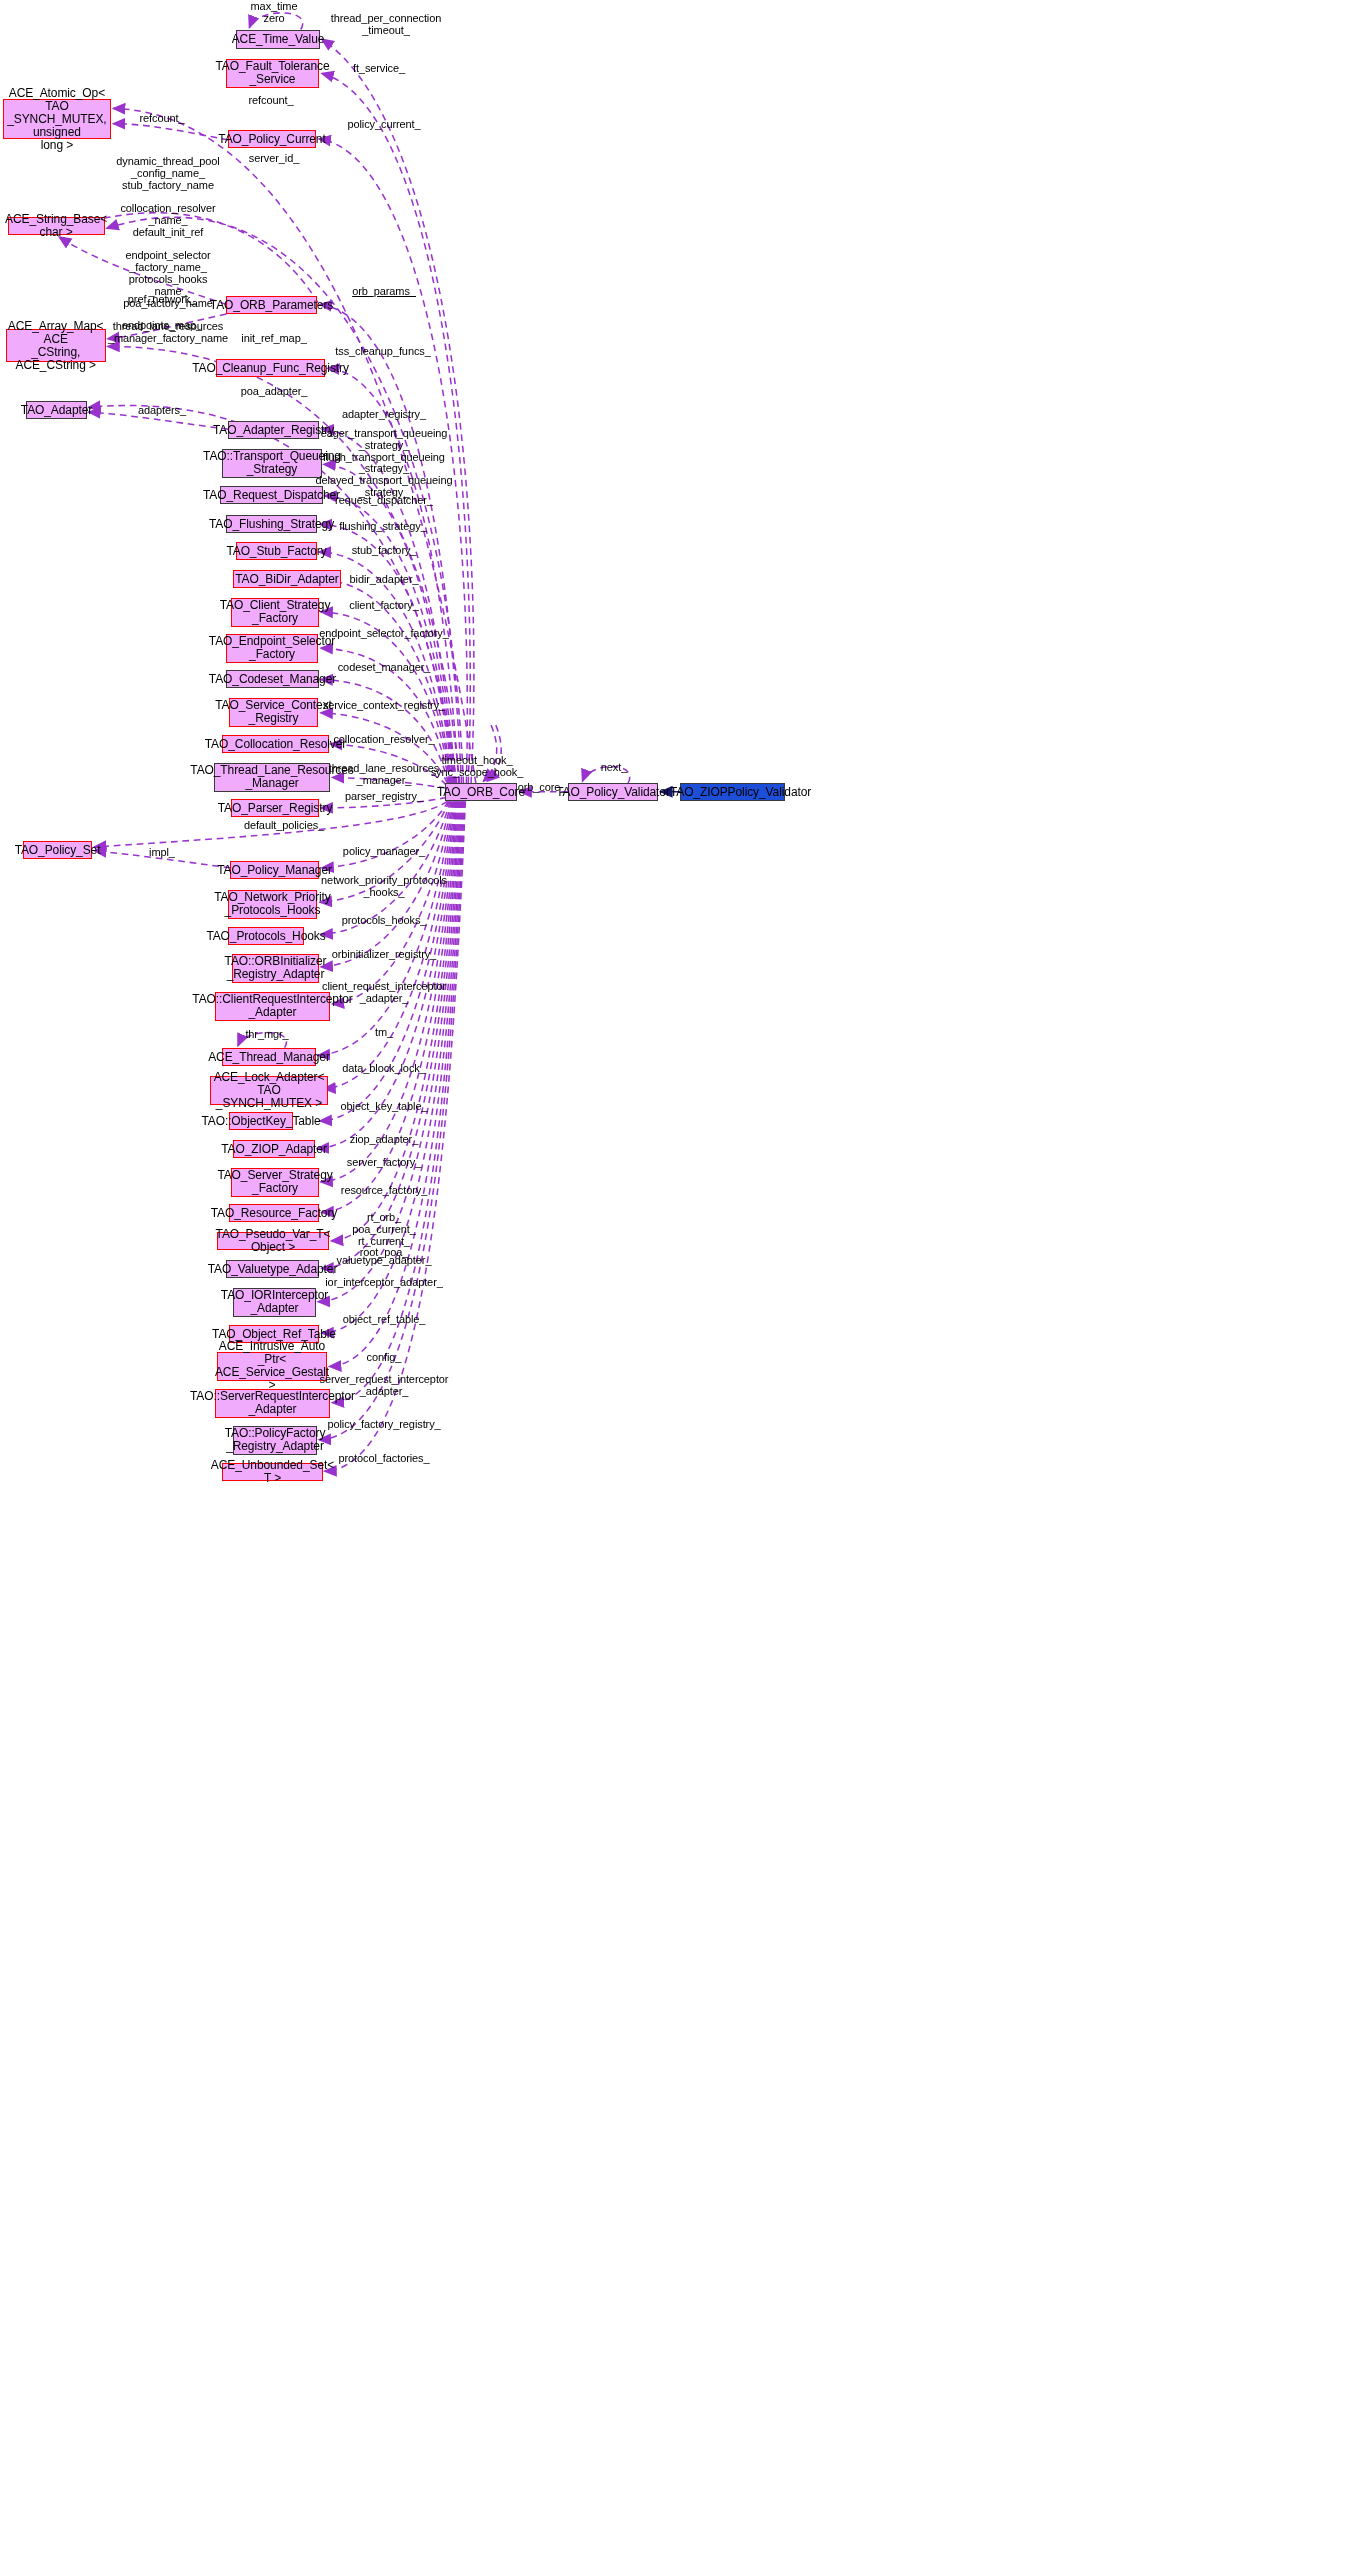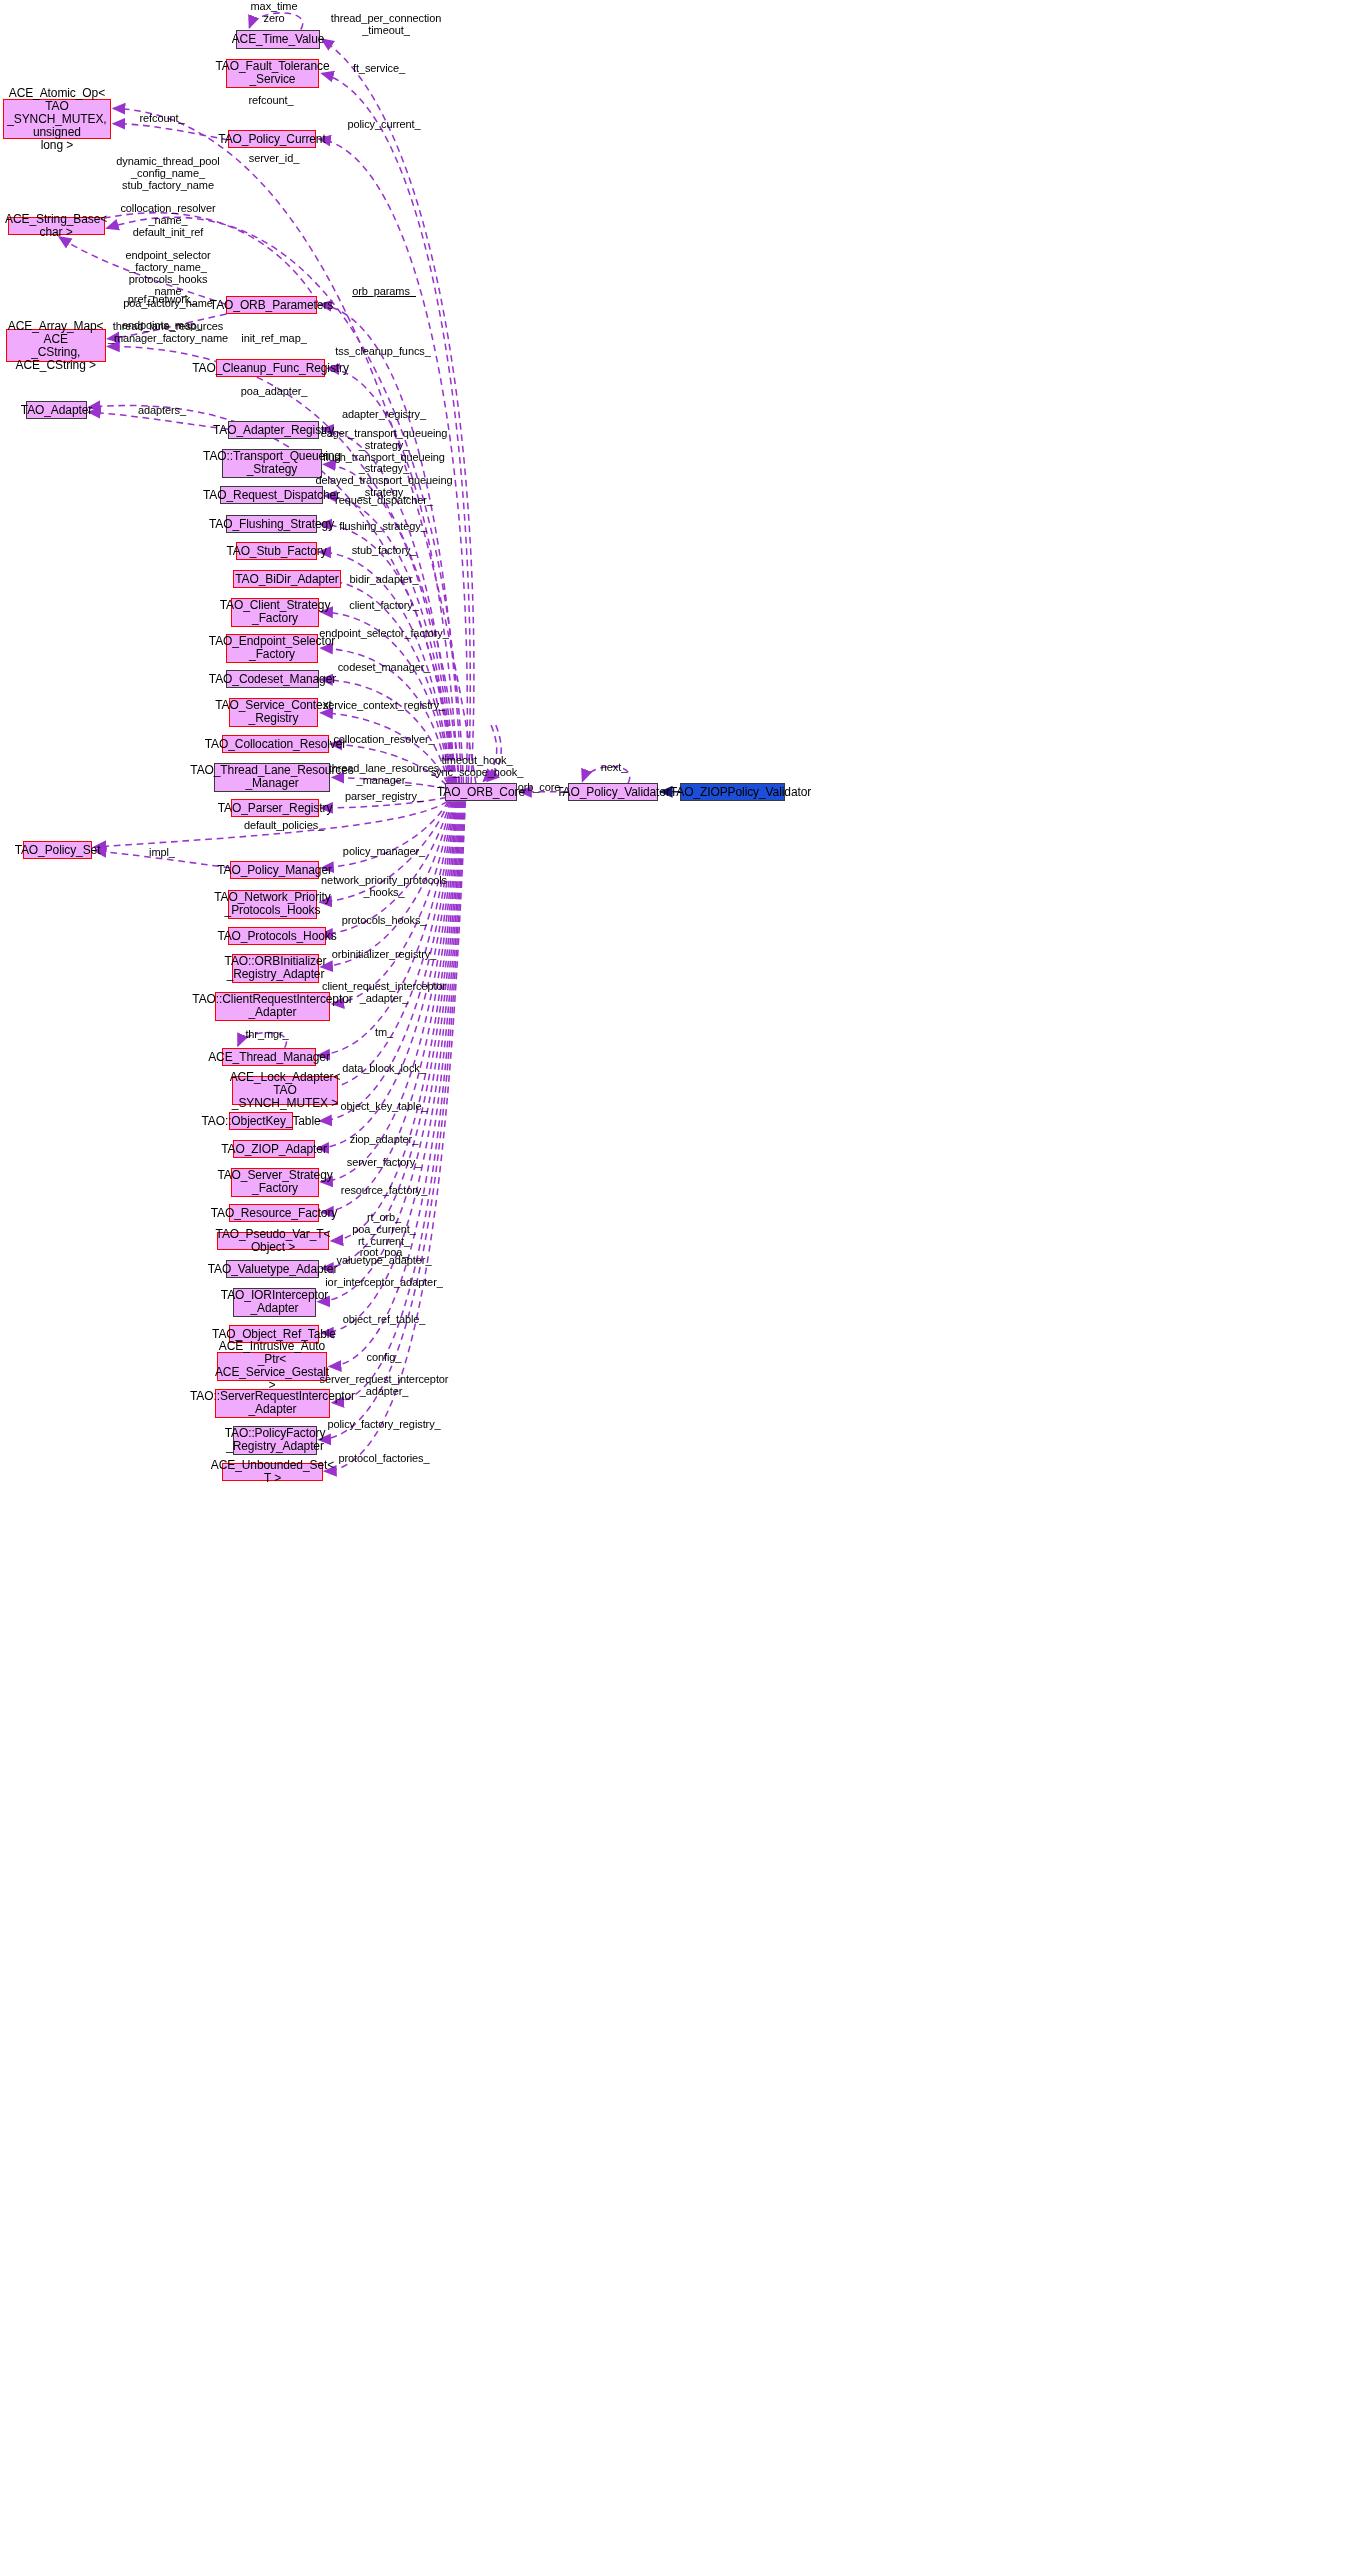--- a/index.html
+++ b/index.html
@@ -196,27 +196,27 @@
       <div class="node red" style="left: 229px; top: 698px; width: 89px; height: 28.5px;">TAO_Service_Context
 _Registry</div>
       <div class="node red" style="left: 222px; top: 735px; width: 107px; height: 18px;">TAO_Collocation_Resolver</div>
       <div class="node dark" style="left: 214px; top: 763px; width: 116px; height: 28.5px;">TAO_Thread_Lane_Resources
 _Manager</div>
       <div class="node red" style="left: 231px; top: 799px; width: 88px; height: 18px;">TAO_Parser_Registry</div>
       <div class="node red" style="left: 23px; top: 841px; width: 69px; height: 18px;">TAO_Policy_Set</div>
       <div class="node red" style="left: 230px; top: 861px; width: 89px; height: 18px;">TAO_Policy_Manager</div>
       <div class="node red" style="left: 228px; top: 890px; width: 89px; height: 28.5px;">TAO_Network_Priority
 _Protocols_Hooks</div>
-      <div class="node red" style="left: 228px; top: 927px; width: 98px; height: 18px;">TAO_Protocols_Hooks</div>
+      <div class="node red" style="left: 228px; top: 927px; width: 76px; height: 18px;">TAO_Protocols_Hooks</div>
       <div class="node red" style="left: 232px; top: 954px; width: 87px; height: 28.5px;">TAO::ORBInitializer
 _Registry_Adapter</div>
       <div class="node red" style="left: 215px; top: 992px; width: 115px; height: 28.5px;">TAO::ClientRequestInterceptor
 _Adapter</div>
       <div class="node red" style="left: 222px; top: 1048px; width: 94px; height: 18px;">ACE_Thread_Manager</div>
-      <div class="node red" style="left: 232px; top: 1076px; width: 106px; height: 28.5px;">ACE_Lock_Adapter&lt; TAO
+      <div class="node red" style="left: 210px; top: 1076px; width: 118px; height: 28.5px;">ACE_Lock_Adapter&lt; TAO
 _SYNCH_MUTEX &gt;</div>
       <div class="node red" style="left: 229px; top: 1112px; width: 64px; height: 18px;">TAO::ObjectKey_Table</div>
       <div class="node red" style="left: 233px; top: 1140px; width: 82px; height: 18px;">TAO_ZIOP_Adapter</div>
       <div class="node red" style="left: 231px; top: 1168px; width: 88px; height: 28.5px;">TAO_Server_Strategy
 _Factory</div>
       <div class="node red" style="left: 229px; top: 1204px; width: 90px; height: 18px;">TAO_Resource_Factory</div>
       <div class="node red" style="left: 217px; top: 1232px; width: 112px; height: 18px;">TAO_Pseudo_Var_T&lt; Object &gt;</div>
       <div class="node dark" style="left: 226px; top: 1260px; width: 93px; height: 18px;">TAO_Valuetype_Adapter</div>
       <div class="node dark" style="left: 233px; top: 1288px; width: 83px; height: 28.5px;">TAO_IORInterceptor
 _Adapter</div>

